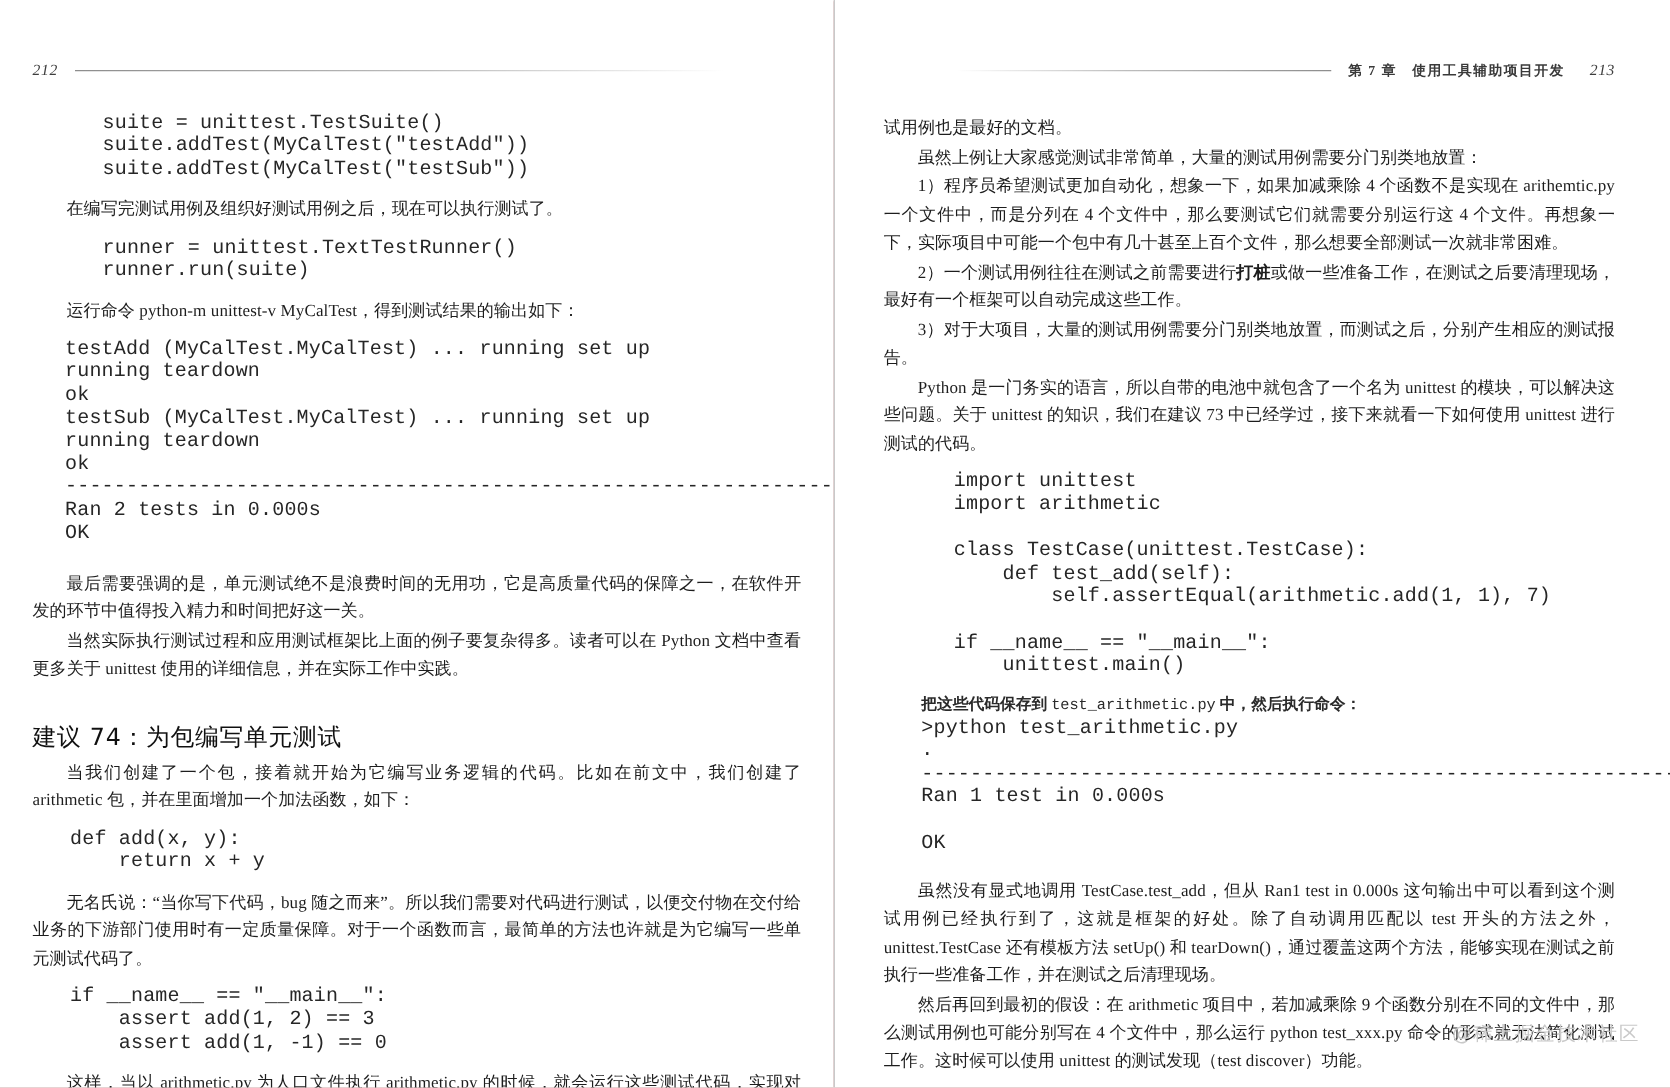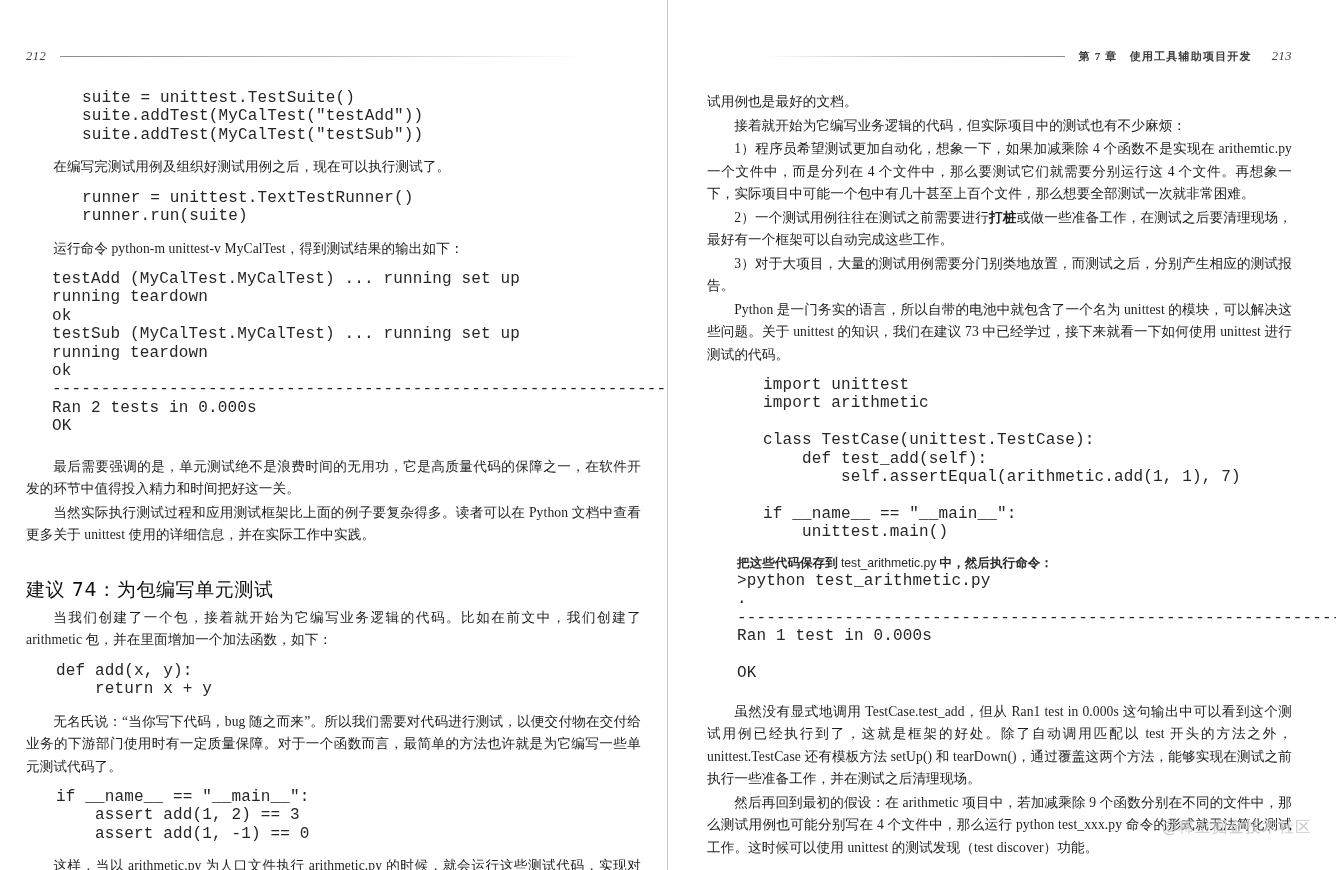--- a/index.html
+++ b/index.html
@@ -121,21 +121,21 @@
   .mixed-block pre.code.flush { padding-left: 0; }
   .mixed-line-cn {
     font-family: "Liberation Serif", "DejaVu Serif", serif;
     font-size: 12.6px;
     line-height: 18.4px;
     color: #2a2a2a;
     font-weight: 600;
     white-space: nowrap;
   }
   .mixed-line-cn .mono {
-    font-family: Liberation Sans, sans-serif;
+    font-family: Liberation Mono, monospace;
     font-weight: 400;
     font-size: 12.2px;
   }
 
   
   h2.advice {
     margin: 30px 0 4px 0;
     font-size: 19px;
     font-weight: 400;
     color: #101010;
@@ -222,21 +222,21 @@
 
     <div class="runhead right-head">
       <span class="rule r"></span>
       <span class="chaptertitle">第 7 章　使用工具辅助项目开发</span>
       <span class="folio">213</span>
     </div>
 
     <div class="body-area">
 
       <p class="para noindent">试用例也是最好的文档。</p>
-      <p class="para">接着就开始为它编写业务逻辑的代码，但实际项目中的测试也有不少麻烦：</p>
+      <p class="para">虽然上例让大家感觉测试非常简单，大量的测试用例需要分门别类地放置：</p>
       <p class="para">1）程序员希望测试更加自动化，想象一下，如果加减乘除 4 个函数不是实现在 arithemtic.py 一个文件中，而是分列在 4 个文件中，那么要测试它们就需要分别运行这 4 个文件。再想象一下，实际项目中可能一个包中有几十甚至上百个文件，那么想要全部测试一次就非常困难。</p>
 
       <p class="para"><span>2）一个测试用例往往在测试之前需要进行</span><b class="bold">打桩</b><span>或做一些准备工作，在测试之后要清理现场，最好有一个框架可以自动完成这些工作。</span></p>
 
       <p class="para">3）对于大项目，大量的测试用例需要分门别类地放置，而测试之后，分别产生相应的测试报告。</p>
       <p class="para">Python 是一门务实的语言，所以自带的电池中就包含了一个名为 unittest 的模块，可以解决这些问题。关于 unittest 的知识，我们在建议 73 中已经学过，接下来就看一下如何使用 unittest 进行测试的代码。</p>
 
       <pre class="code">import unittest
 import arithmetic
 

